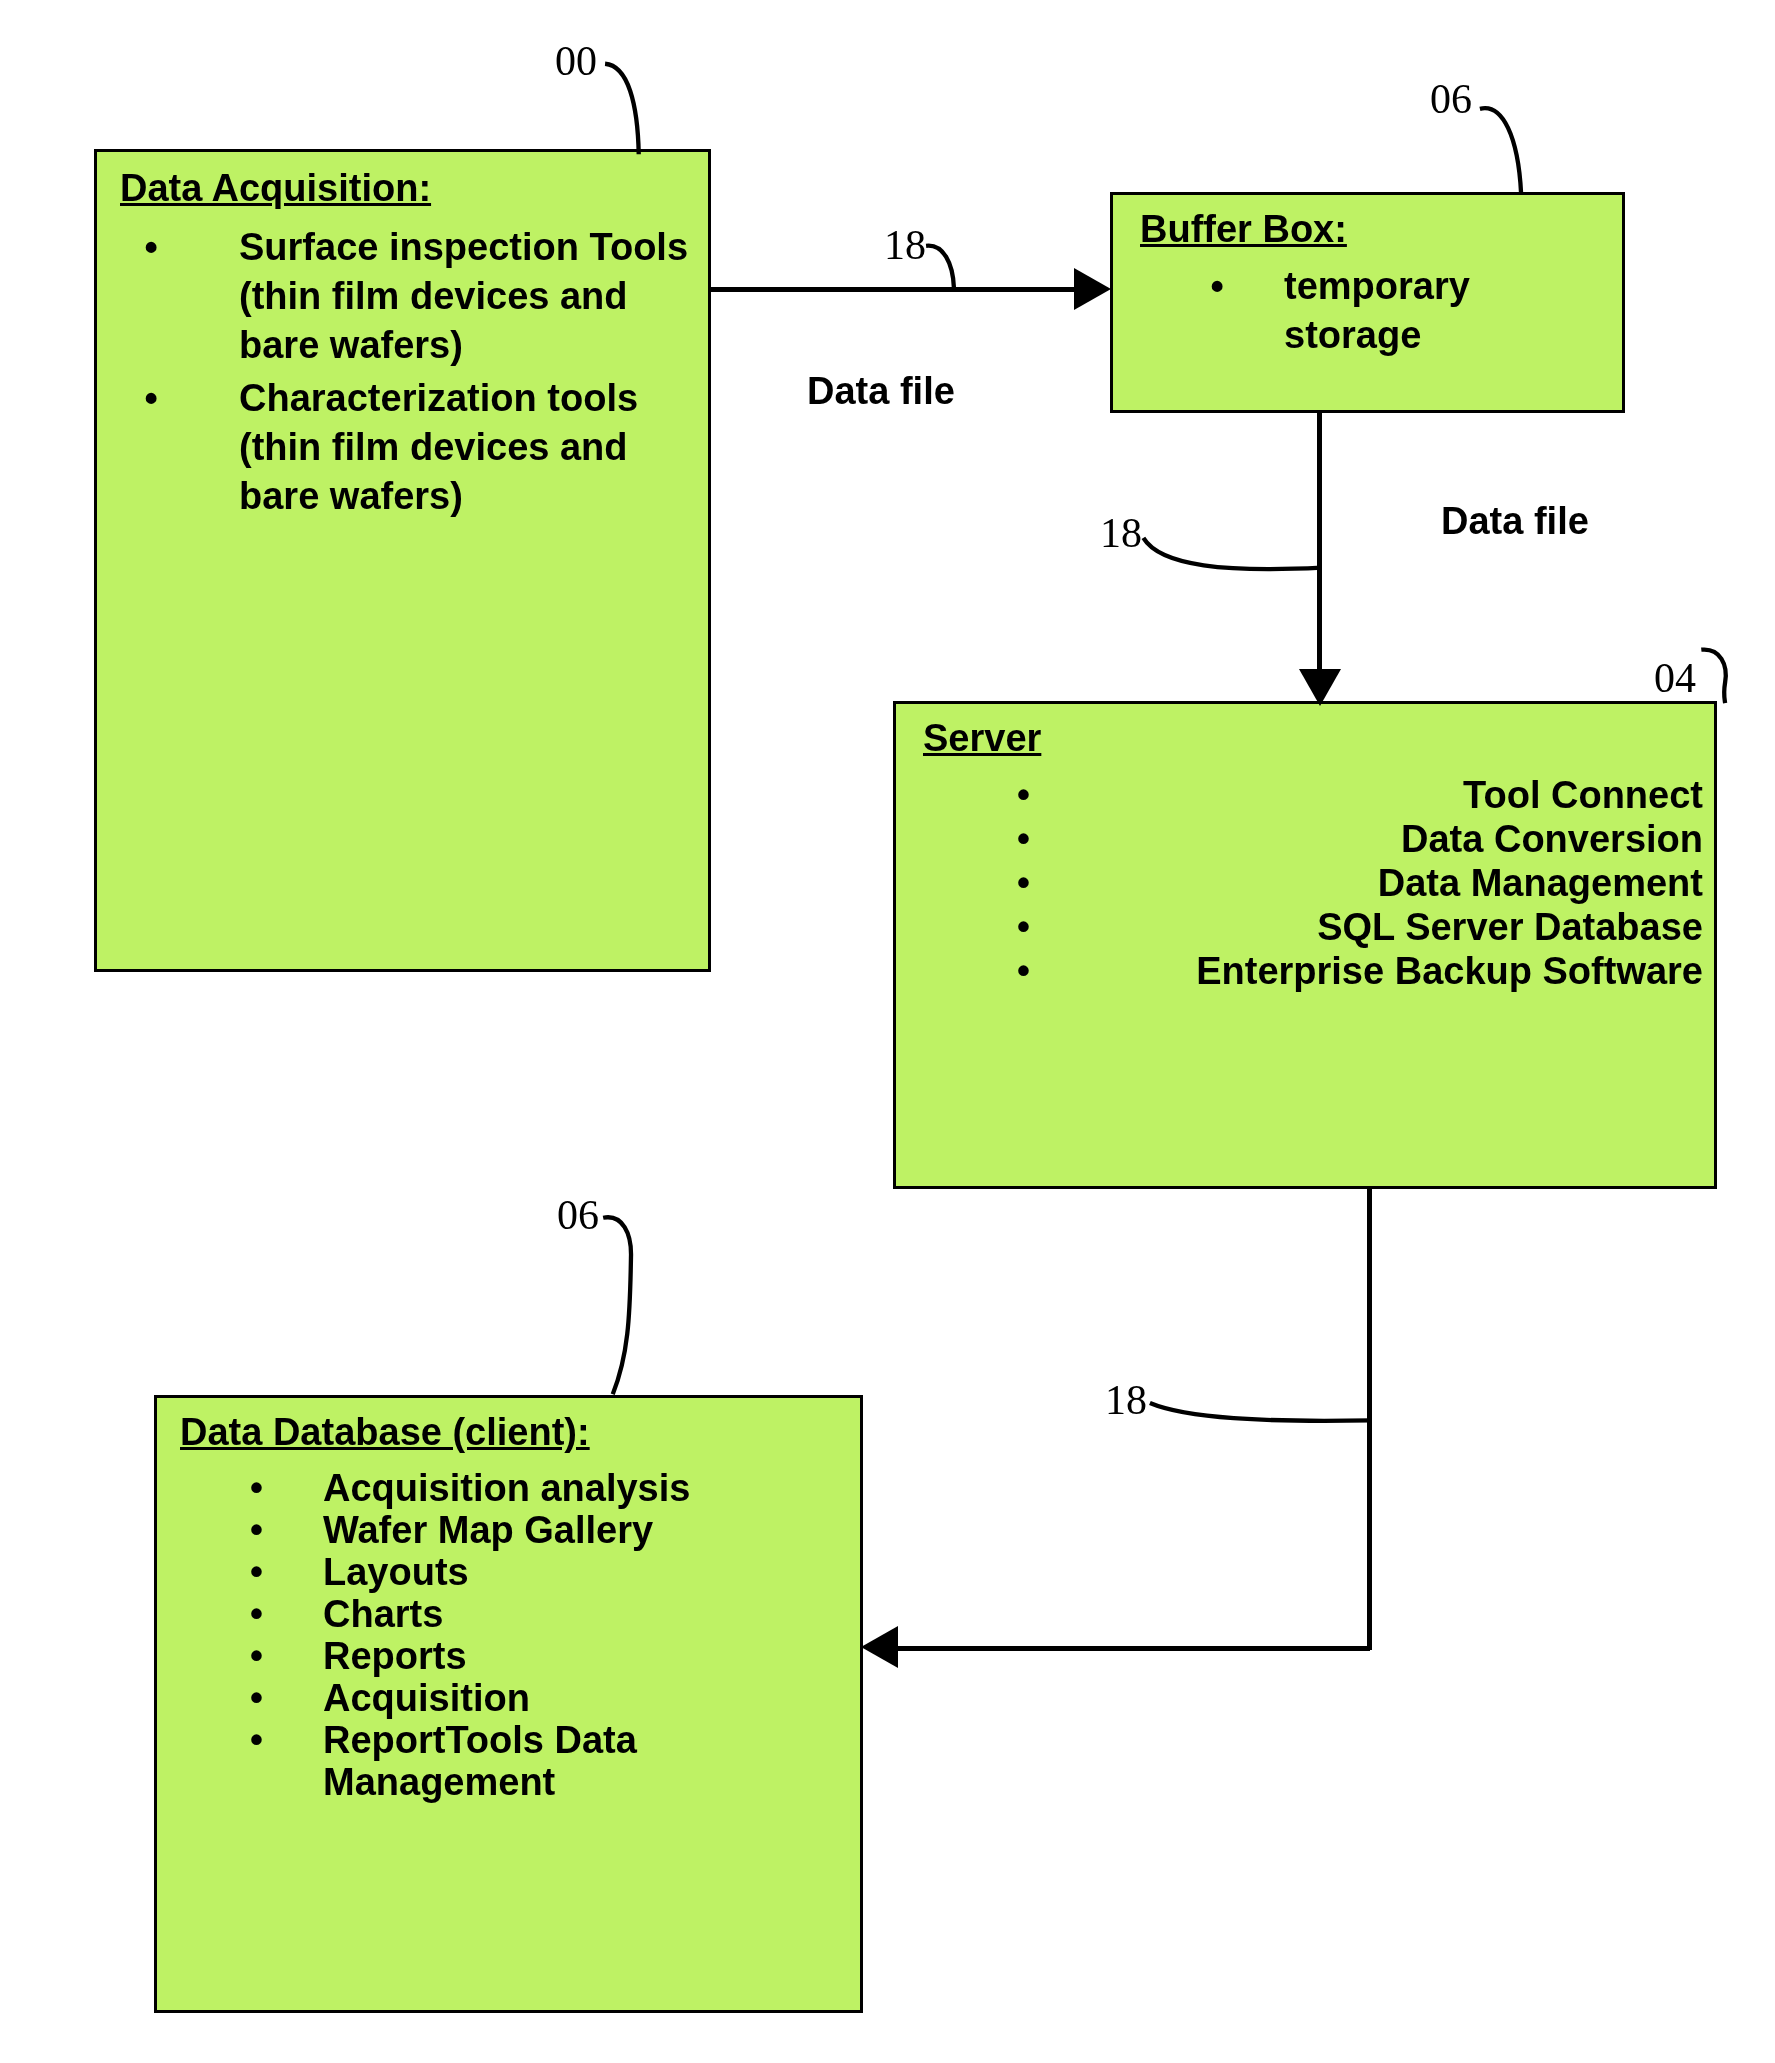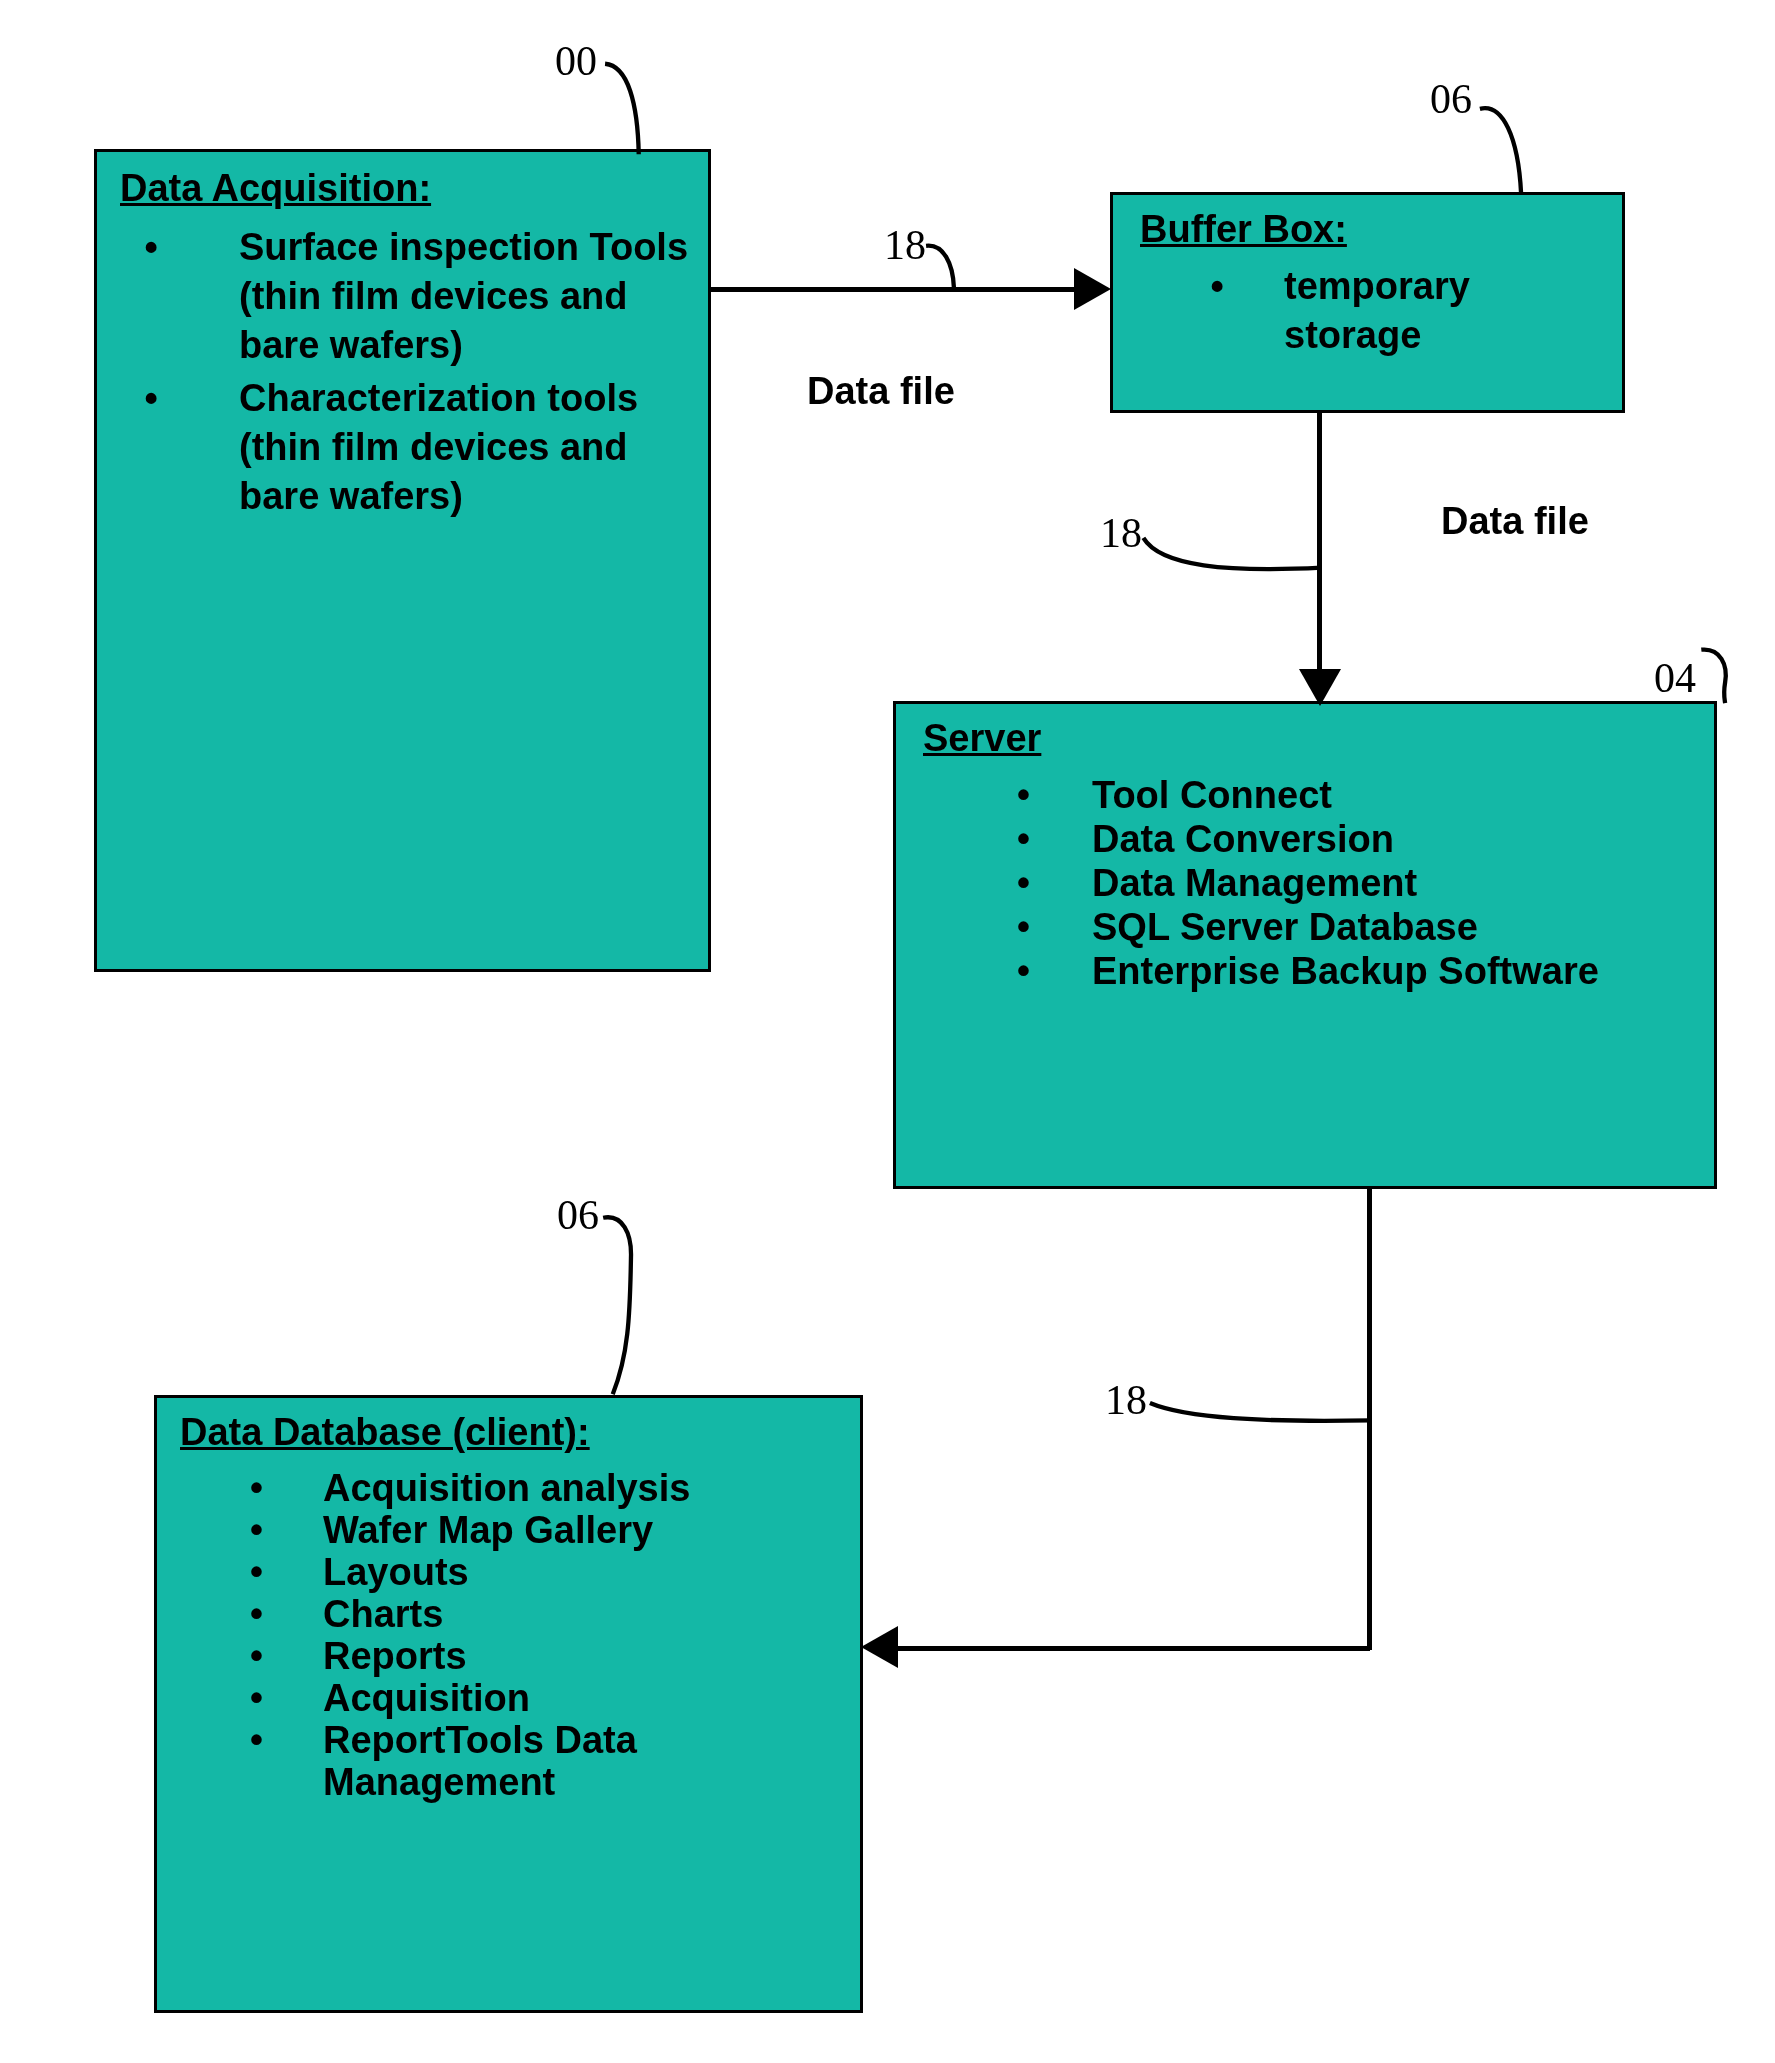--- a/index.html
+++ b/index.html
@@ -11,21 +11,21 @@
     position: relative;
     width: 1775px;
     height: 2064px;
     background: #ffffff;
     font-family: "Liberation Sans", sans-serif;
     overflow: hidden;
   }
   .box {
     position: absolute;
     border: 3.8px solid #000000;
-    background: #14b8a6;
+    background: #bef264;
     box-sizing: border-box;
   }
   .box-title {
     font-weight: bold;
     text-decoration: underline;
     color: #000000;
     white-space: nowrap;
   }
   ul.bullets {
     list-style: none;
@@ -74,21 +74,21 @@
   #box-buffer ul.bullets li::before { font-size: 38px; left: 11.5px; }
 
   
   #box-server {
     left: 893px; top: 701px; width: 824px; height: 488px;
   }
   #box-server .box-title {
     position: absolute; left: 27px; top: 13.4px; font-size: 38px;
   }
   #box-server ul.bullets {
-    position: absolute; left: 96px; top: 69px; width: 711px;
+    position: absolute; left: 96px; top: 69px; width: 711px; text-align: right;
   }
   #box-server ul.bullets li {
     font-size: 38px; line-height: 44px; padding-left: 100px; margin-bottom: 0px;
   }
   #box-server ul.bullets li::before { font-size: 37px; left: 25px; }
 
   
   #box-analysis {
     left: 154px; top: 1395px; width: 709px; height: 618px;
   }

